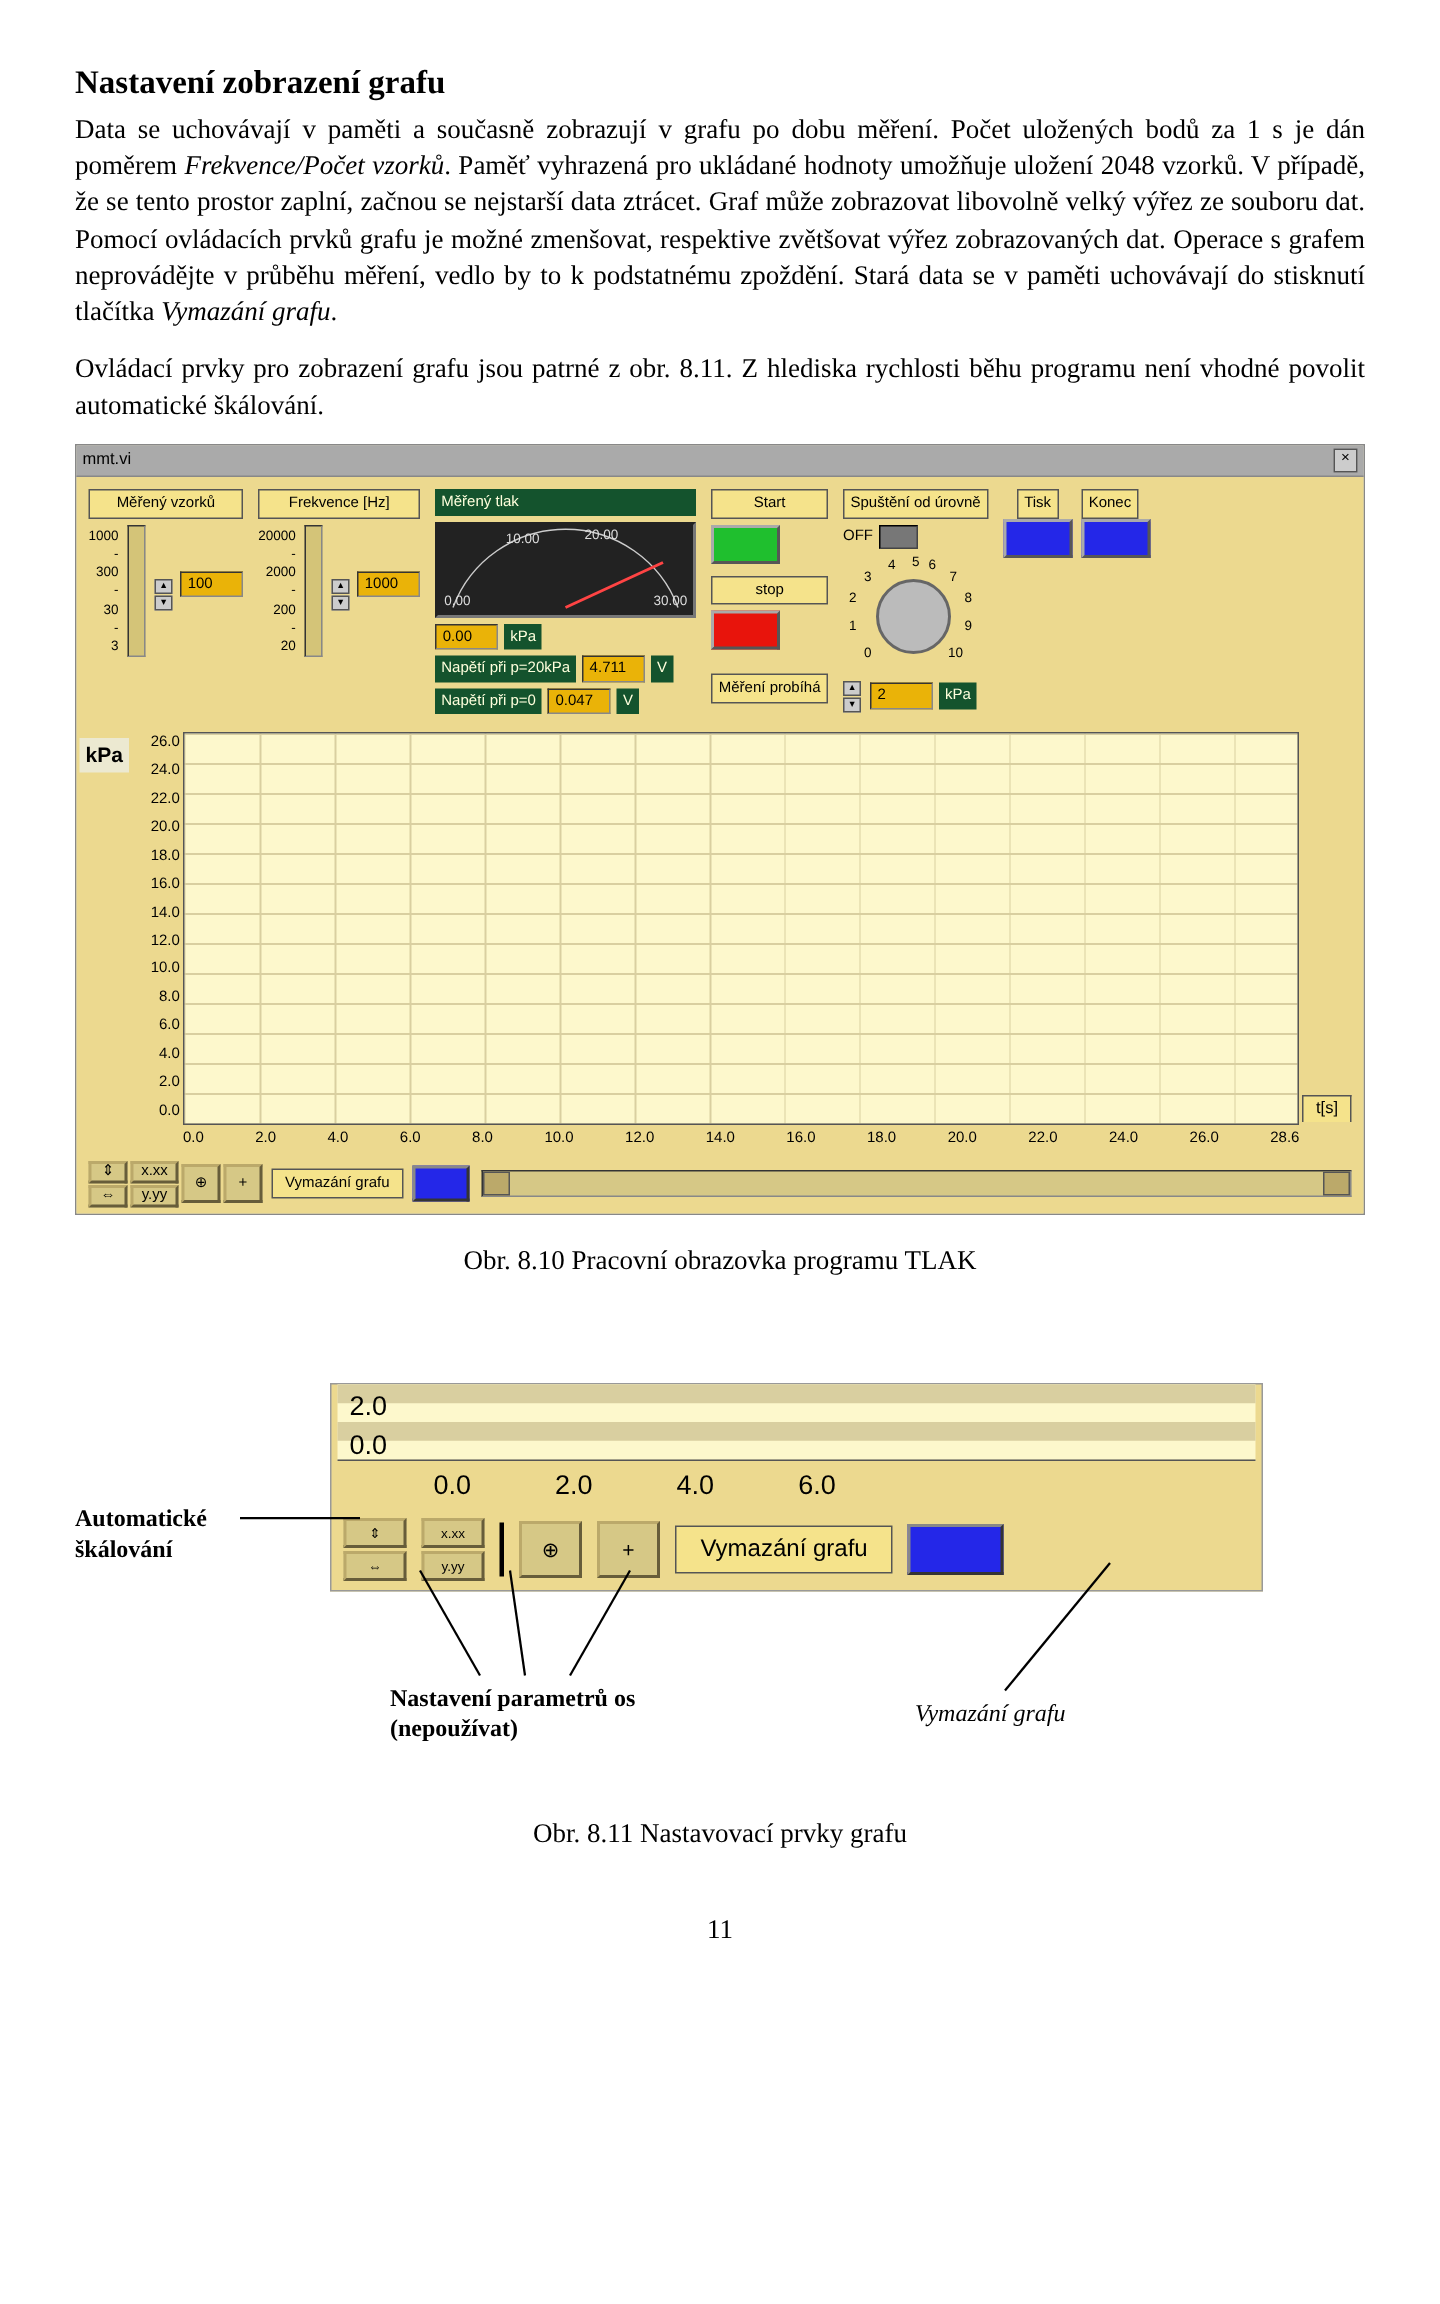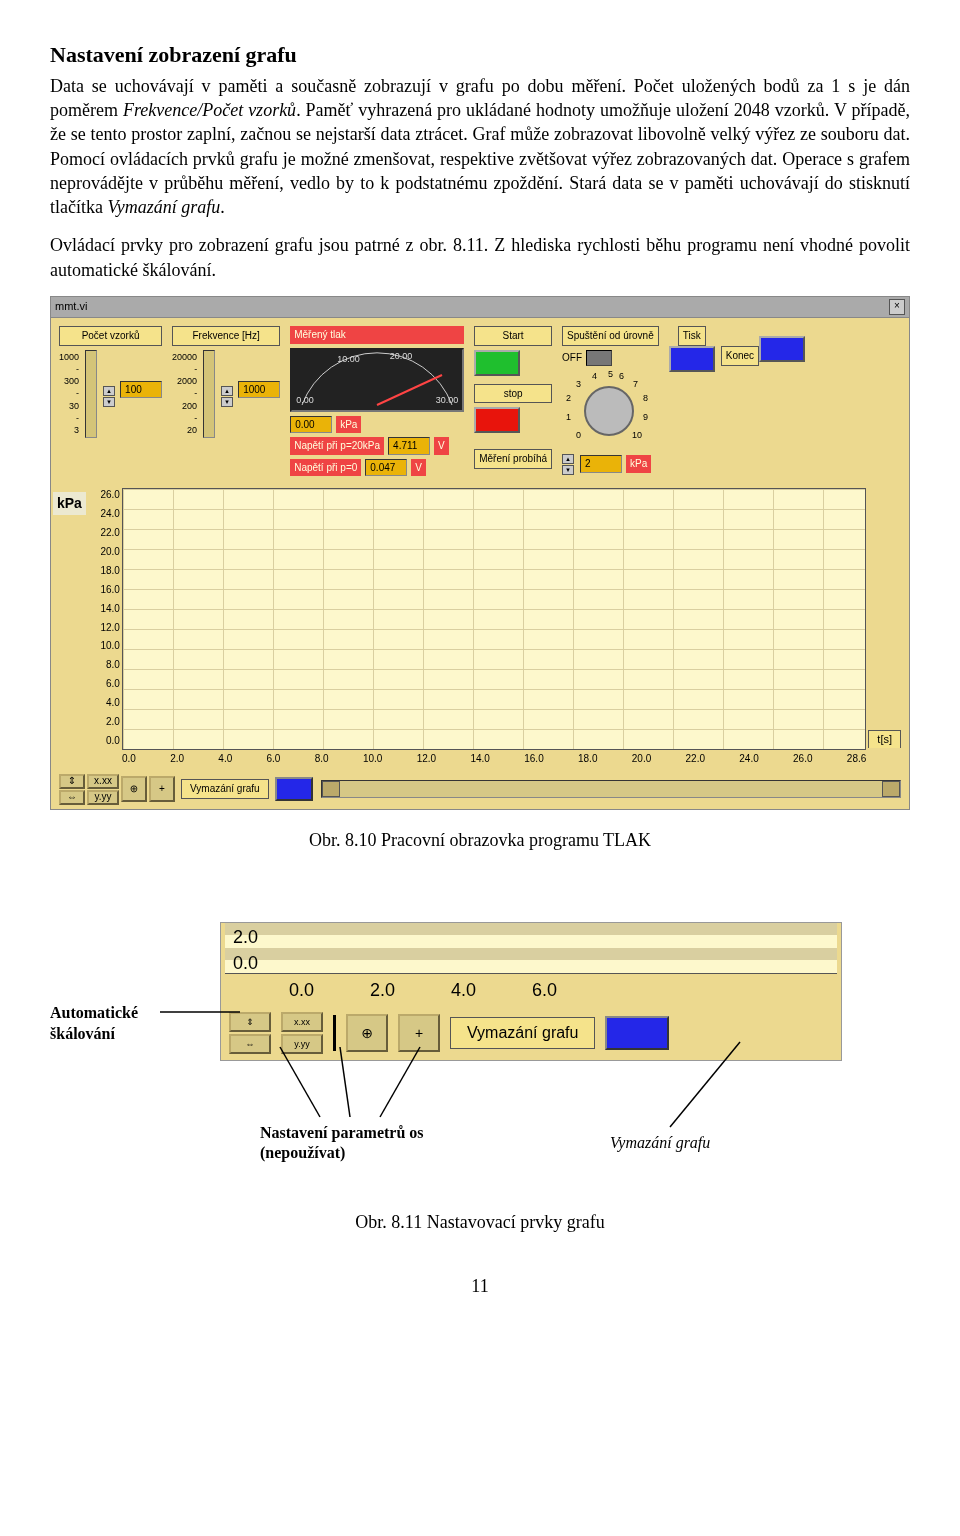--- a/index.html
+++ b/index.html
@@ -71,21 +71,21 @@
   }
   .yellowlabel {
     background: #f5e38b;
     border: 1px solid #555;
     padding: 2px 4px;
     font-size: 10px;
     text-align: center;
     white-space: nowrap;
   }
   .blacklabel {
-    background: #ef4444;
+    background: #14532d;
     color: #ffd;
     padding: 2px 4px;
     font-size: 10px;
   }
   .slider {
     display: flex;
     align-items: center;
     gap: 6px;
   }
   .scale {
@@ -341,21 +341,21 @@
 
 <div class="labview">
   <div class="titlebar">
     <span>mmt.vi</span>
     <span class="xbtn">×</span>
   </div>
 
   <div class="panel">
 
     <div class="group">
-      <div class="yellowlabel">Počet vzorků</div>
+      <div class="yellowlabel">Měřený vzorků</div>
       <div class="slider">
         <div class="scale">
           <span>1000</span>
           <span>-</span>
           <span>300</span>
           <span>-</span>
           <span>30</span>
           <span>-</span>
           <span>3</span>
         </div>
@@ -458,21 +458,21 @@
         <span class="blacklabel">kPa</span>
       </div>
     </div>
 
     <div class="group">
       <div class="row" style="gap:6px;">
         <div style="display:flex;flex-direction:column;align-items:center;">
           <span class="yellowlabel">Tisk</span>
           <div class="btn blue"></div>
         </div>
-        <div style="display:flex;flex-direction:row;align-items:flex-end;">
+        <div style="display:flex;flex-direction:column;align-items:flex-start;">
           <span class="yellowlabel">Konec</span>
           <div class="btn blue"></div>
         </div>
       </div>
     </div>
   </div>
 
   <div class="chartbox">
     <div class="ylabel">kPa</div>
     <div class="chart">

